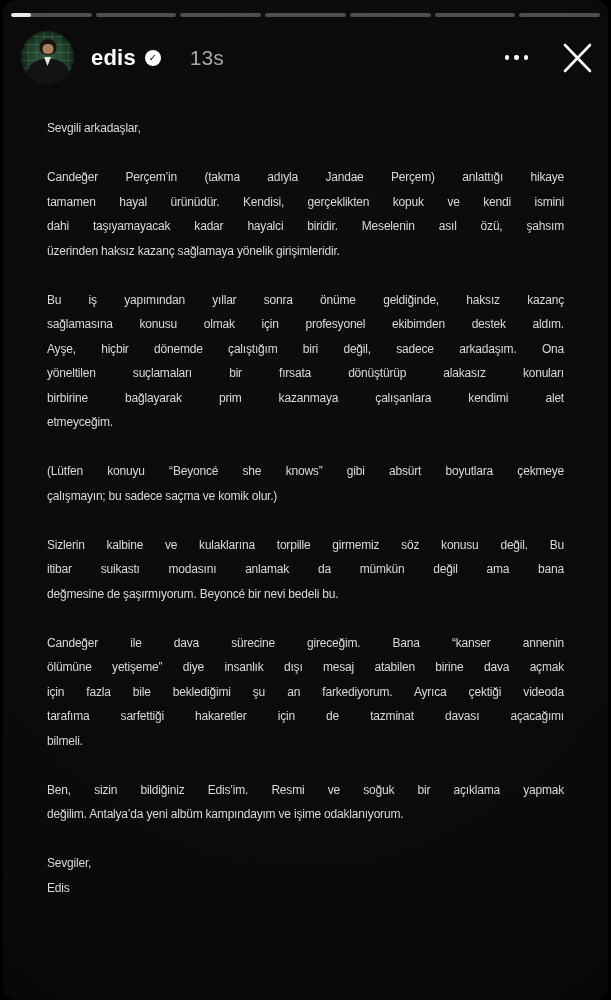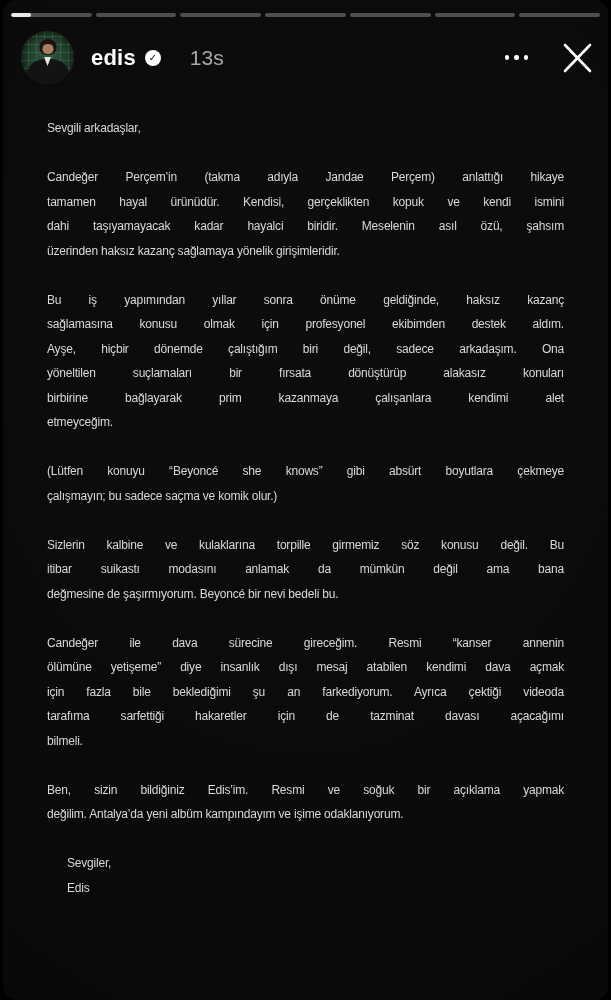--- a/index.html
+++ b/index.html
@@ -154,21 +154,21 @@
   
   .story-text {
     position: absolute;
     left: 44px; right: 44px; top: 116px;
     color: var(--text-color, #d9d9d9);
     font-size: 12px;
     letter-spacing: -0.2px;
     line-height: 24.5px;
   }
   .paragraph { margin: 0 0 24.5px 0; }
-  .paragraph:last-child { margin-bottom: 0; margin-left: 20px; }
+  .paragraph:last-child { margin-bottom: 0; }
   .line { min-height: 24.5px; text-align: left; }
   .line.just { text-align: justify; text-align-last: justify; }
 </style>
 </head>
 <body>
 
 <div class="story-card">
 
   <div class="progress-row" id="progress-row">
       <div class="seg">
@@ -234,22 +234,22 @@
       <div class="paragraph">
         <div class="line just">(Lütfen konuyu “Beyoncé she knows” gibi absürt boyutlara çekmeye</div>
         <div class="line">çalışmayın; bu sadece saçma ve komik olur.)</div>
       </div>
       <div class="paragraph">
         <div class="line just">Sizlerin kalbine ve kulaklarına torpille girmemiz söz konusu değil. Bu</div>
         <div class="line just">itibar suikastı modasını anlamak da mümkün değil ama bana</div>
         <div class="line">değmesine de şaşırmıyorum. Beyoncé bir nevi bedeli bu.</div>
       </div>
       <div class="paragraph">
-        <div class="line just">Candeğer ile dava sürecine gireceğim. Resmi “kanser annenin</div>
-        <div class="line just">ölümüne yetişeme” diye insanlık dışı mesaj atabilen kendimi dava açmak</div>
+        <div class="line just">Candeğer ile dava sürecine gireceğim. Bana “kanser annenin</div>
+        <div class="line just">ölümüne yetişeme” diye insanlık dışı mesaj atabilen birine dava açmak</div>
         <div class="line just">için fazla bile beklediğimi şu an farkediyorum. Ayrıca çektiği videoda</div>
         <div class="line just">tarafıma sarfettiği hakaretler için de tazminat davası açacağımı</div>
         <div class="line">bilmeli.</div>
       </div>
       <div class="paragraph">
         <div class="line just">Ben, sizin bildiğiniz Edis’im. Resmi ve soğuk bir açıklama yapmak</div>
         <div class="line">değilim. Antalya’da yeni albüm kampındayım ve işime odaklanıyorum.</div>
       </div>
       <div class="paragraph">
         <div class="line">Sevgiler,</div>

